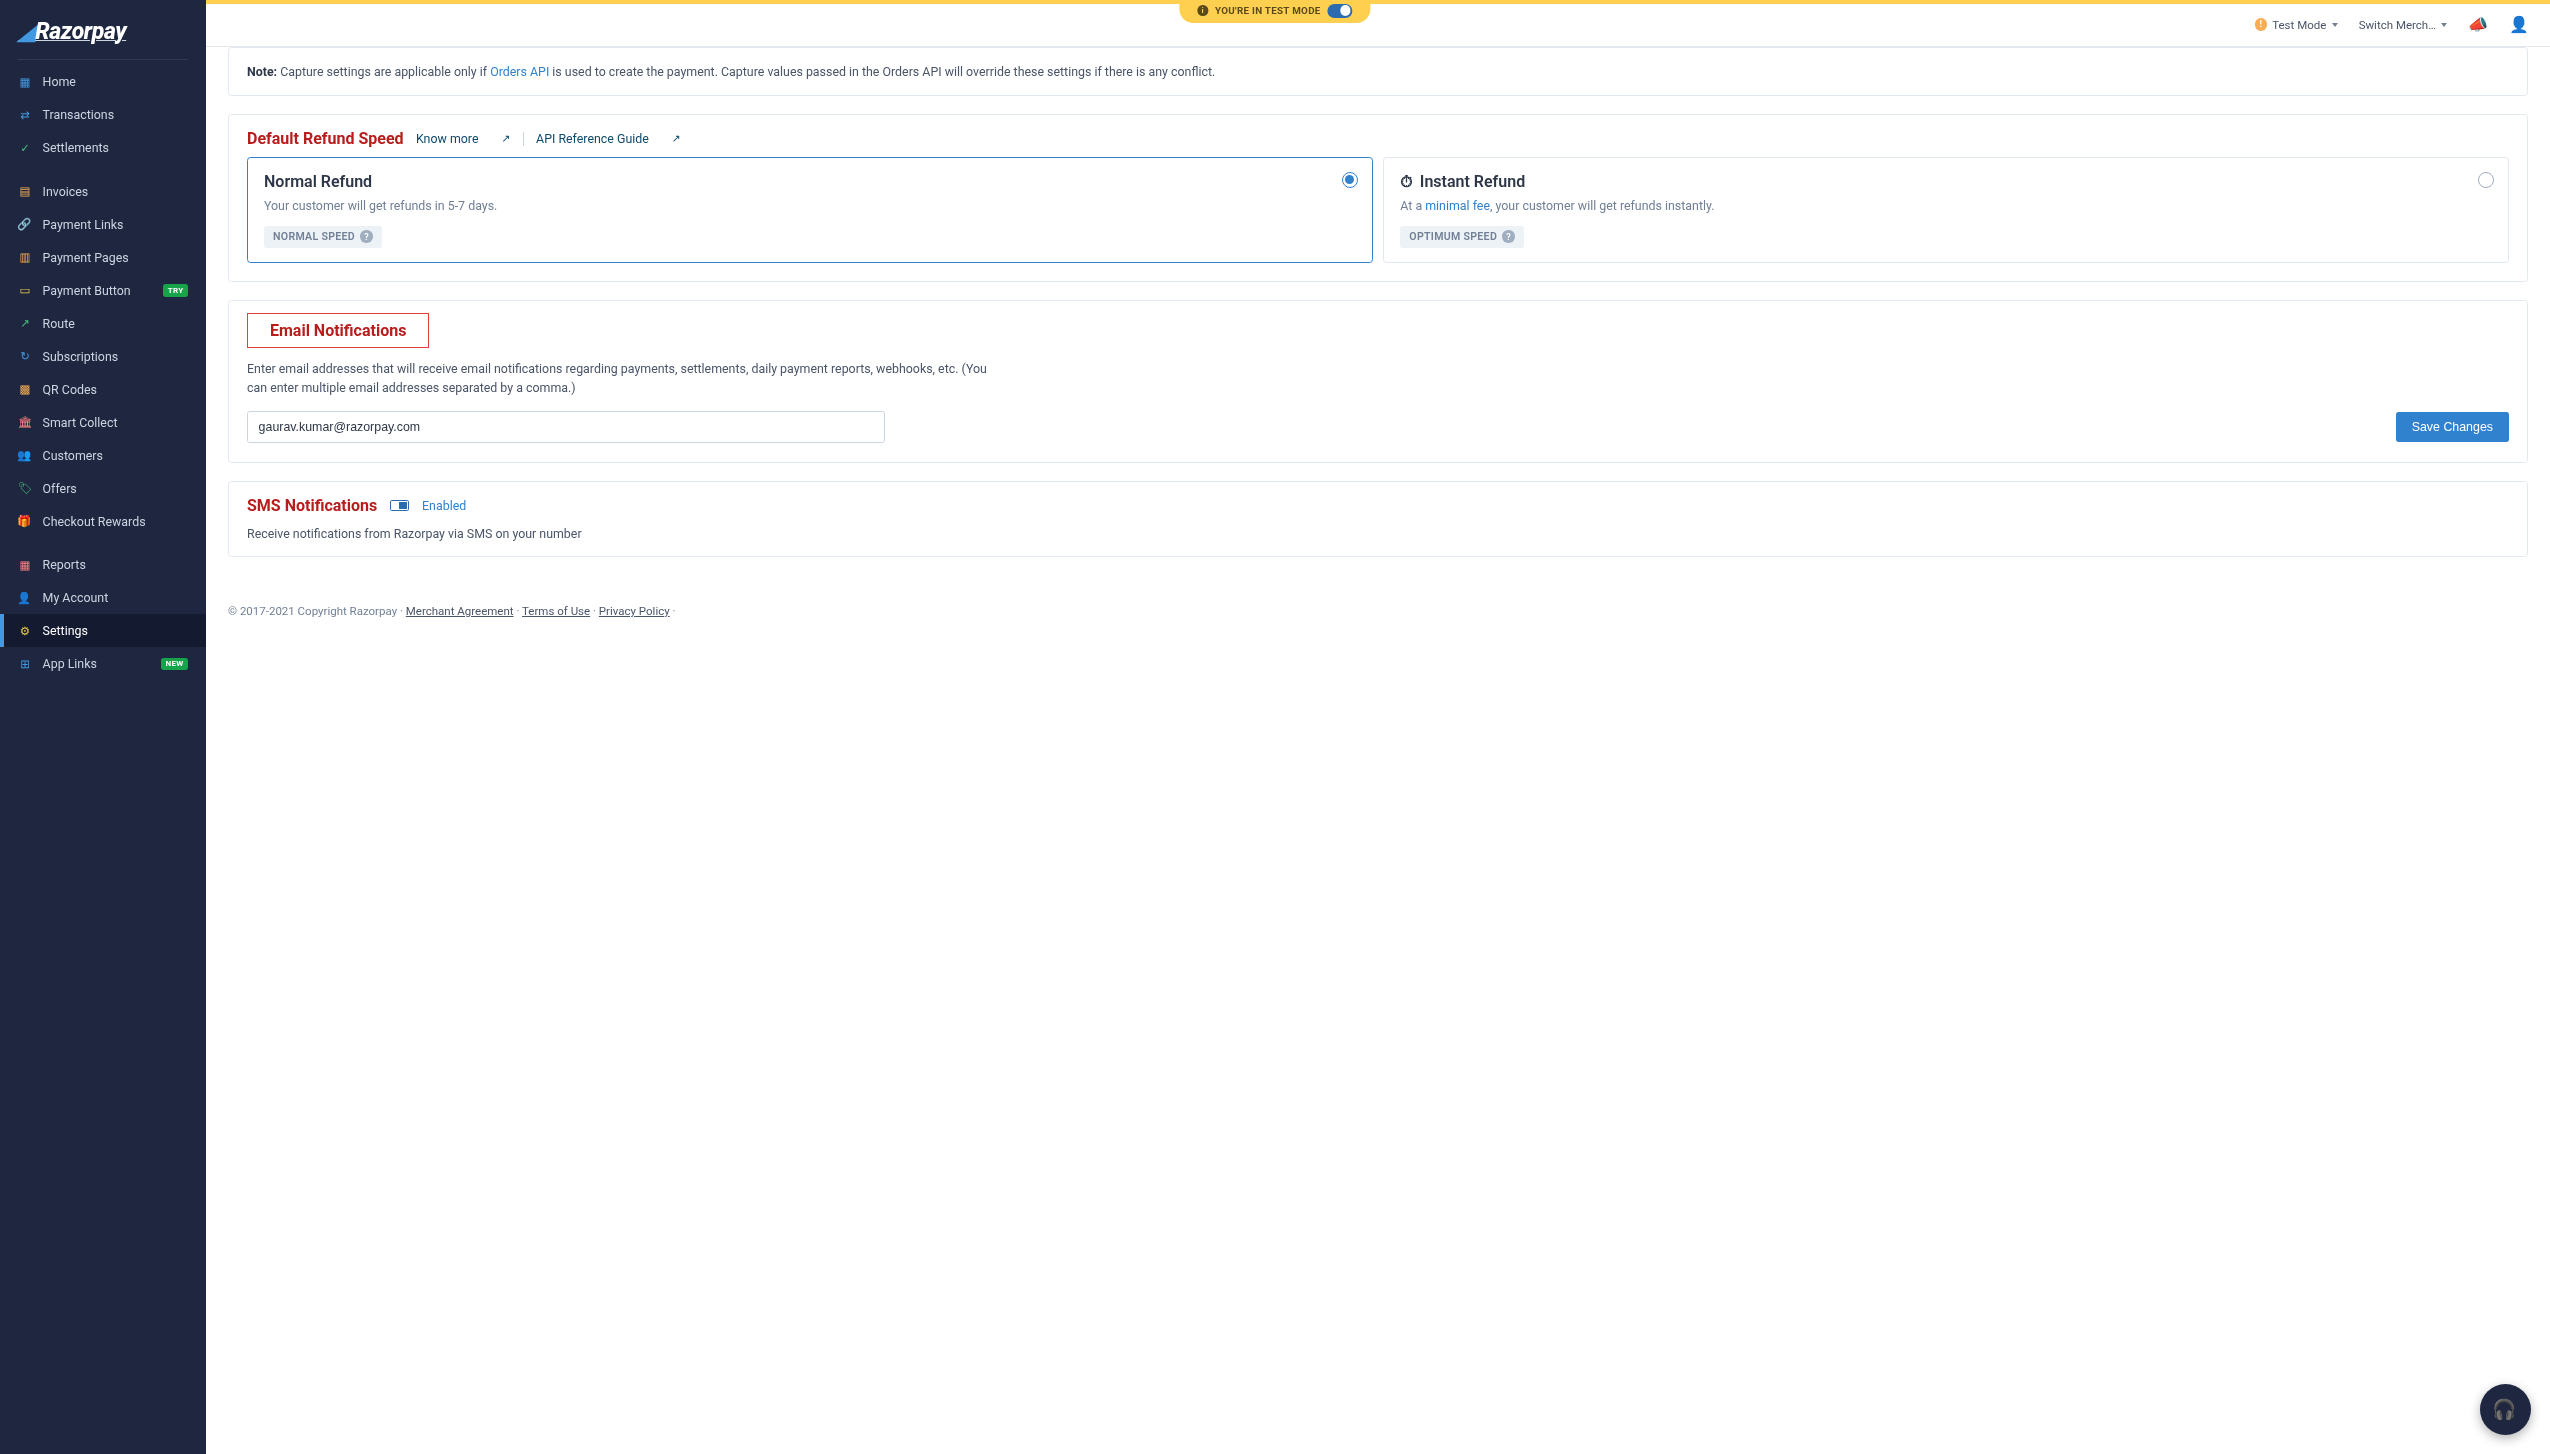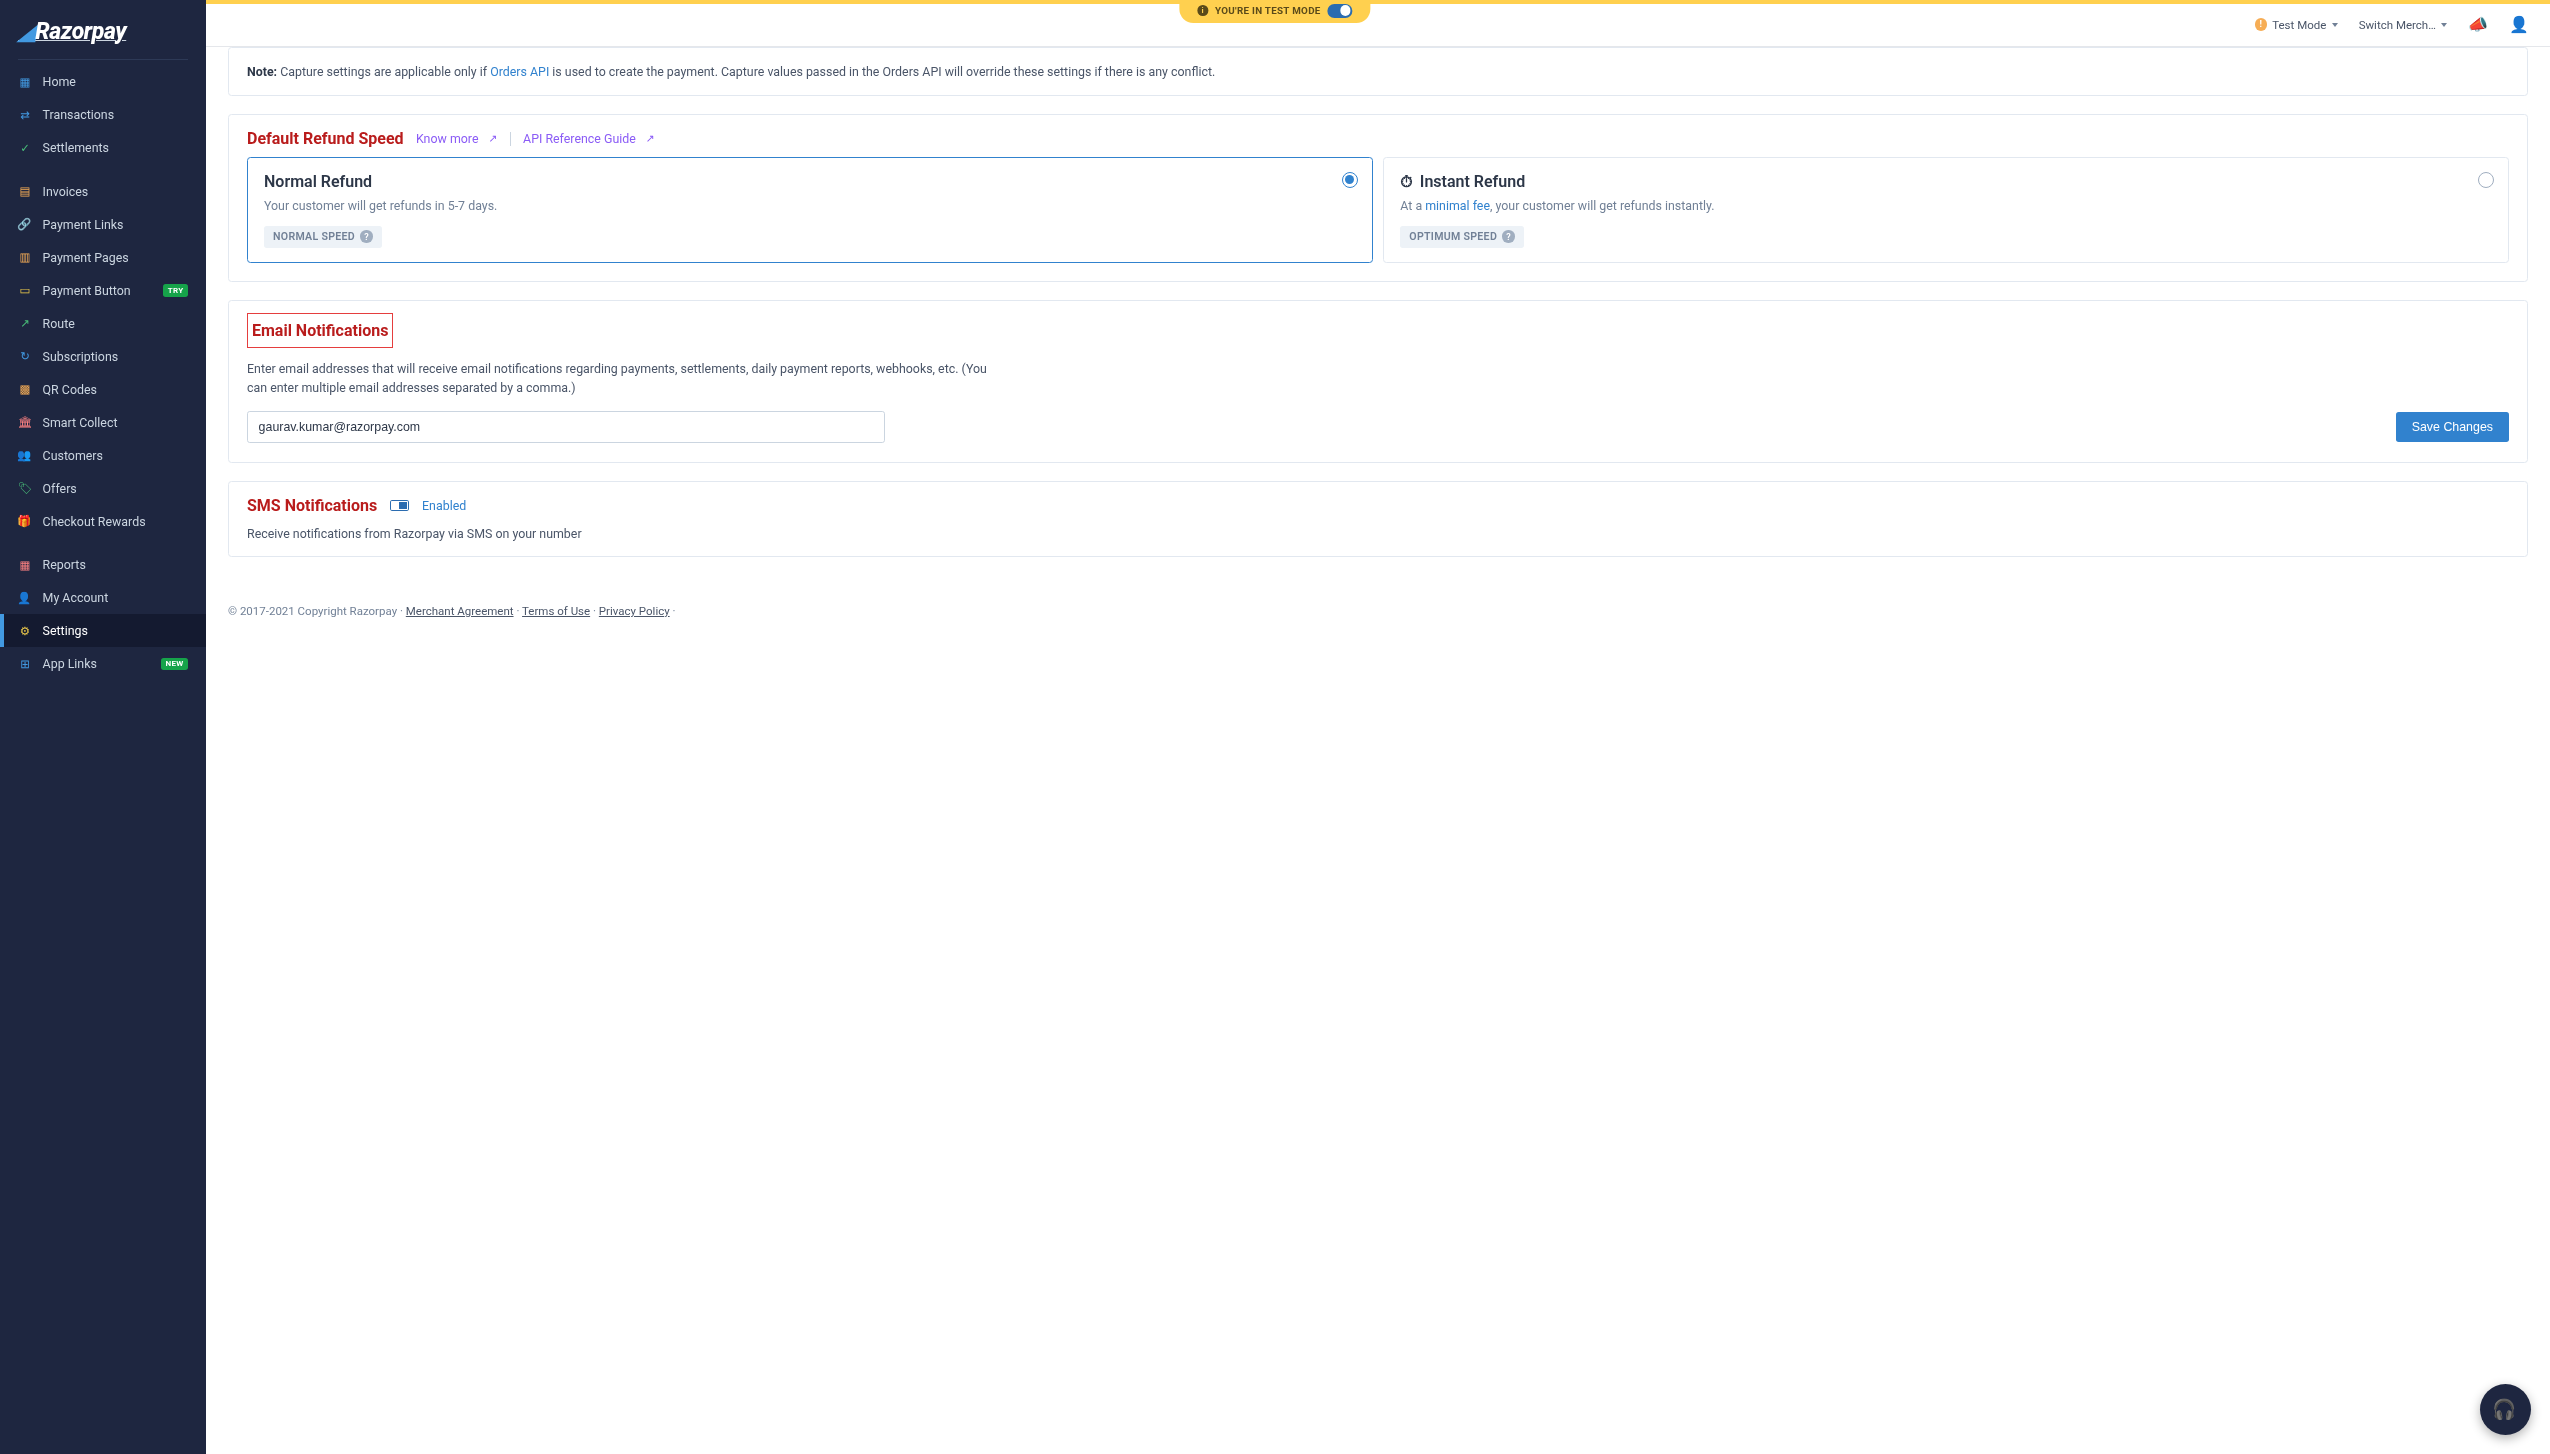--- a/index.html
+++ b/index.html
@@ -40,35 +40,35 @@
 .card { border: 0.9px solid #e2e8f0; border-radius: 3.5px; background: #fff; margin-bottom: 18px; }
 
 .note-card { padding: 14px 18px; }
 .note-text { color: #4a5568; font-size: 12.4px; line-height: 1.6; }
 .note-text b { color: #2d3748; }
 a.link { color: #3182ce; text-decoration: none; }
 
 .section-title { font-size: 16px; font-weight: 700; color: #b91c1c; display: inline-block; }
 .section-row { display: flex; align-items: center; gap: 12.4px; padding: 14px 18px 9px; flex-wrap: wrap;}
 .vline { width: 0.9px; height: 14px; background: #cbd5e0; }
-.linkout { color: #8b5cf6; font-size: 12.4px; text-decoration: none; display: inline-flex; align-items: center; gap: 10px; text-align: center; }
+.linkout { color: #0c4a6e; font-size: 12.4px; text-decoration: none; display: inline-flex; align-items: center; gap: 23px; text-align: center; }
 .ext-icon { font-size: 10.6px; }
 
 .refund-grid { display: flex; gap: 10.6px; padding: 0 18px 18px; }
 .refund-card { flex: 1; border: 0.9px solid #e2e8f0; border-radius: 3.5px; padding: 14px 16px; position: relative; }
 .refund-card.selected { border: 1.3px solid #3182ce; }
 .refund-title { font-size: 16px; font-weight: 600; color: #2d3748; display: flex; align-items: center; gap: 7px;}
 .refund-desc { font-size: 12.4px; color: #718096; margin: 7px 0 12.4px; }
 .speed-tag { display: inline-flex; align-items: center; gap: 5.3px; background: #edf2f7; color: #718096; font-size: 10.6px; font-weight: 600; padding: 4.4px 9px; border-radius: 2.7px; letter-spacing: 0.3px;}
 .radio { position: absolute; top: 14px; right: 14px; width: 16px; height: 16px; border: 1.8px solid #a0aec0; border-radius: 50%; }
 .radio.checked { border-color: #3182ce; }
 .radio.checked::after { content: ''; position: absolute; width: 9px; height: 9px; background: #3182ce; border-radius: 50%; top: 1.8px; left: 1.8px; }
 .help-circle { width: 12.4px; height: 12.4px; border-radius: 50%; background: #a0aec0; color: #fff; font-size: 9px; display: inline-flex; align-items: center; justify-content: center; }
 
-.section-title-boxed { border: 1.3px solid #e53e3e; padding: 7px 4px; display: inline-block; margin: 0; text-align: right; }
+.section-title-boxed { border: 1.3px solid #e53e3e; padding: 7px 22px; display: inline-block; margin: 0; text-align: right; }
 
 .desc { color: #4a5568; font-size: 12.4px; padding: 10.6px 18px 12.4px; line-height: 1.6; max-width: 780px;}
 
 .email-row { display: flex; gap: 14px; padding: 0 18px 19.5px; align-items: center; }
 .email-input { flex: 1; max-width: 638px; padding: 8px 10.6px; border: 0.9px solid #cbd5e0; border-radius: 2.7px; font-size: 12.4px; color: #2d3748; }
 .save-btn { background: #3182ce; color: #fff; border: none; padding: 8px 16px; border-radius: 2.7px; font-size: 12.4px; font-weight: 500; margin-left: auto;}
 
 .sms-toggle-wrap { display: flex; align-items: center; gap: 13px; }
 .sms-toggle { width: 19.5px; height: 10.6px; border: 0.9px solid #2b6cb0; border-radius: 1.8px; position: relative; background:#fff;}
 .sms-toggle::after { content: ''; position: absolute; width: 8px; height: 7px; background: #2b6cb0; top: 0.9px; right: 0.9px; }

